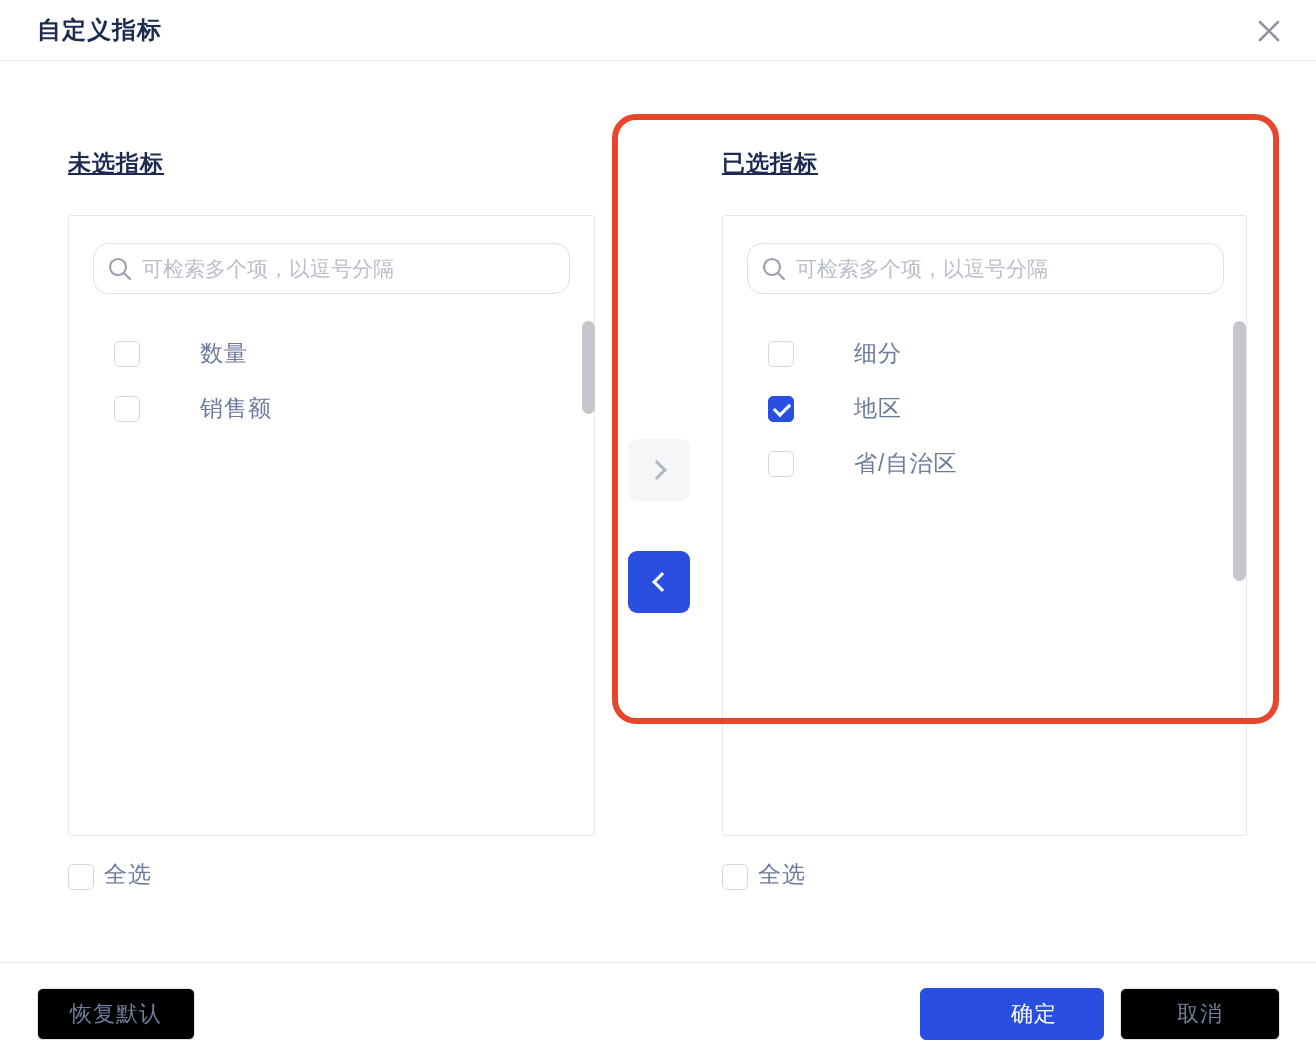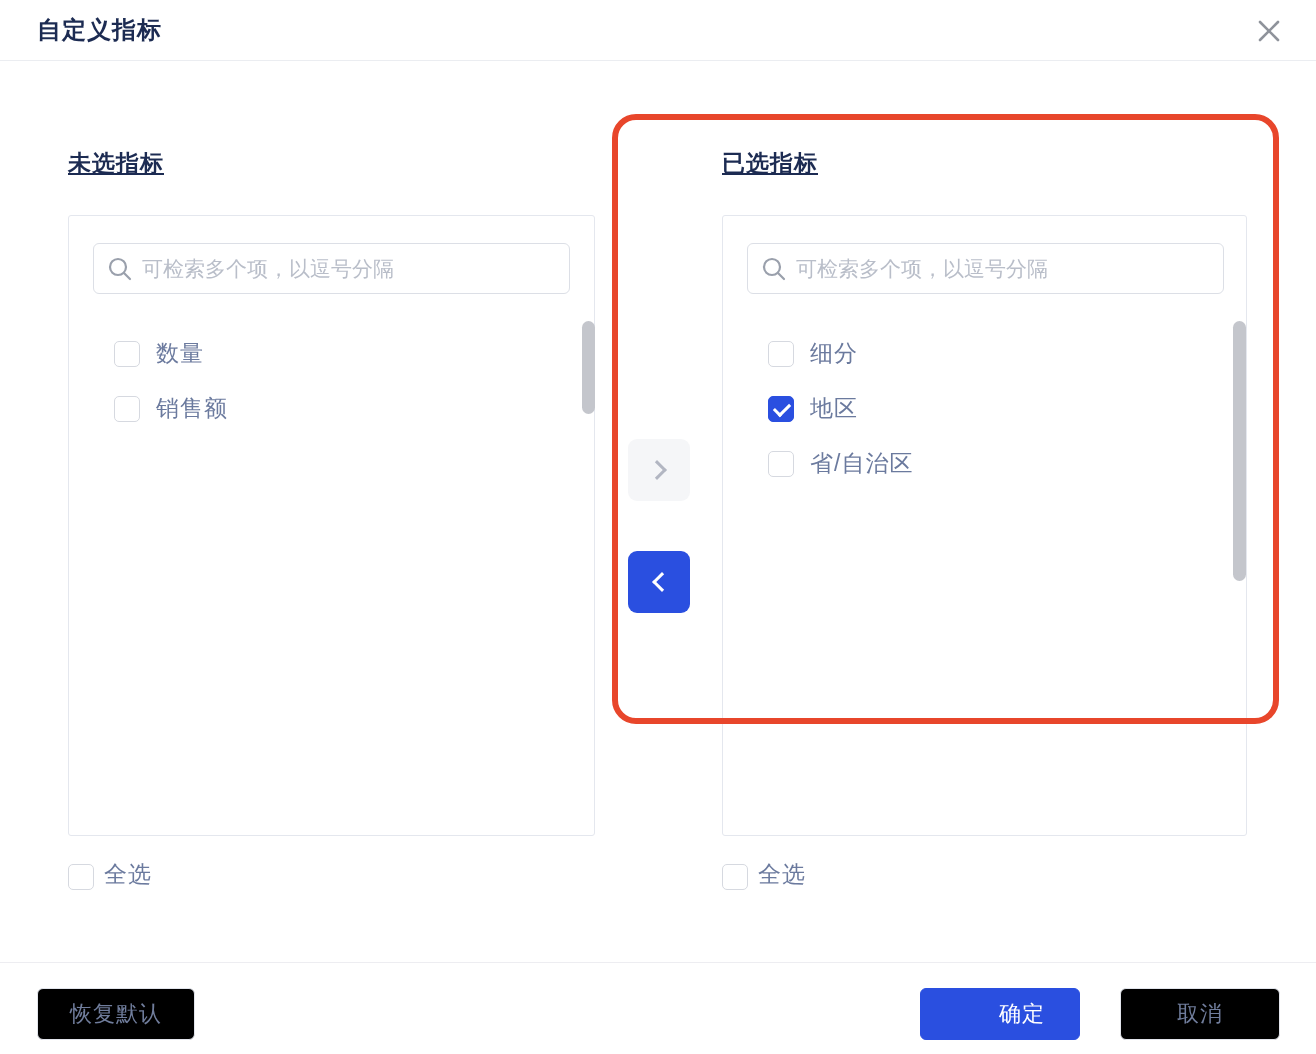--- a/index.html
+++ b/index.html
@@ -15,27 +15,27 @@
   
   .section-title { position:absolute; top:148px; font-size:23px; font-weight:600; color:#1c2b52; letter-spacing:1px;text-decoration:underline; }
   .section-title.left { left:68px; }
   .section-title.right { left:722px; }
 
   
   .panel { position:absolute; top:215px; height:621px; background:#fff; border:1px solid #e4e7ee; border-radius:3px; }
   .panel.left { left:68px; width:527px; }
   .panel.right { left:722px; width:525px; }
 
-  .search-box { position:absolute; top:27px; left:24px; width:477px; height:51px; border:1px solid #dcdfe6; border-radius:6px; background:#fff; }
+  .search-box { position:absolute; top:27px; left:24px; width:477px; height:51px; border:1px solid #dcdfe6; border-radius:15px; background:#fff; }
   .search-box input { position:absolute; left:48px; top:0; width:420px; height:49px; border:none; outline:none; font-size:21px; color:#4a5a7a; background:transparent; font-family:inherit; }
   .search-box input::placeholder { color:#b9bec9; }
   .search-icon { position:absolute; left:13px; top:12px; width:26px; height:26px; }
 
   .panel-list { position:absolute; left:45px; top:110px; right:40px; }
-  .list-item { display:flex; align-items:center; height:55px; cursor:pointer; }
+  .list-item { display:flex; align-items:center; height:55px; cursor:pointer;gap:44px; }
   .item-label { margin-left:16px; font-size:23px; color:#6b7a9e; letter-spacing:1px; }
 
   .checkbox { position:relative; width:26px; height:26px; border:1px solid #d6d9e0; border-radius:5px; background:#fff; flex:0 0 auto; cursor:pointer; }
   .checkbox.checked { background:#2a4fe0; border-color:#2a4fe0; }
   .checkbox.checked::after { content:""; position:absolute; left:5px; top:6px; width:13px; height:7px; border-left:3px solid #fff; border-bottom:3px solid #fff; transform:rotate(-45deg); }
 
   .scroll-thumb { position:absolute; width:13px; border-radius:7px; background:#c4c6cc; cursor:pointer; }
   .scroll-thumb.left-thumb { left:513px; top:105px; height:93px; }
   .scroll-thumb.right-thumb { left:510px; top:105px; height:260px; }
 
@@ -55,21 +55,21 @@
 
   
   .annotation-box { position:absolute; left:612px; top:114px; width:667px; height:610px; border:6px solid #e8462b; border-radius:24px; pointer-events:none; z-index:10; }
 
   
   .modal-footer { position:absolute; left:0; top:962px; width:1316px; height:92px; border-top:1px solid #ededf1; background:#fff; }
   .btn { position:absolute; top:25px; height:52px; border-radius:6px; font-size:22px; display:flex; align-items:center; justify-content:center; cursor:pointer; font-family:inherit; letter-spacing:1px; }
   .btn.ghost { background:#000000; border:1px solid #e2e5ec; color:#707d9c; }
   .btn.primary { background:#2a4fe0; border:1px solid #2a4fe0; color:#fff; }
   .btn.restore { left:37px; width:158px; }
-  .btn.confirm { left:920px; width:160px;padding-left:44px; }
+  .btn.confirm { left:920px; width:184px;padding-left:44px; }
   .btn.cancel { left:1120px; width:160px; }
 </style>
 </head>
 <body>
 
 <div class="dialog">
 
   <div class="modal-header">
     <div class="modal-title">自定义指标</div>
     <div class="close-btn">

